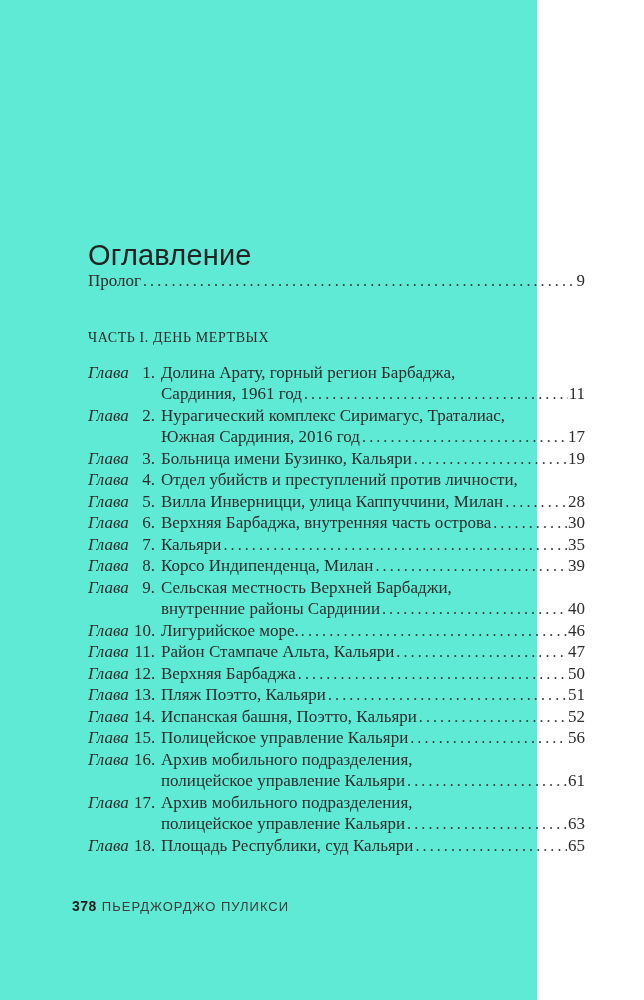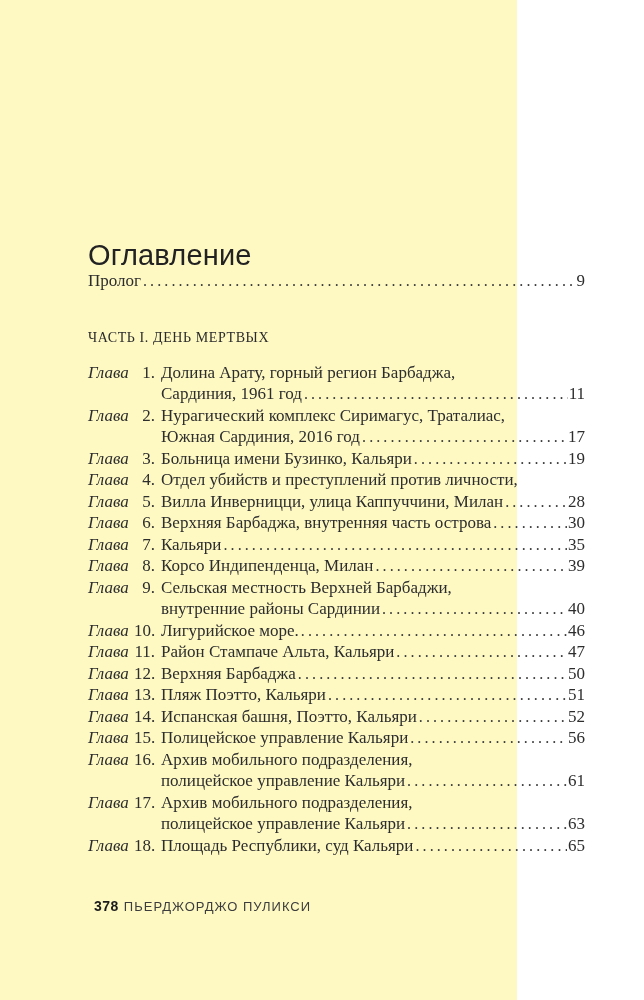--- a/index.html
+++ b/index.html
@@ -6,21 +6,22 @@
   body {
     width:644px; height:1000px;
     background:#ffffff;
     font-family:"Liberation Serif","DejaVu Serif",serif;
     color:#2d2d2d;
     overflow:hidden;
   }
   .page {
     position:relative;
     width:517px; height:1000px;
-    background:#fef9c3;
+    background:#5eead4;
+    padding-left:20px;
   }
   .content {
     position:absolute;
     left:88px; top:0;
     width:497px;
     padding-top:240px;
   }
   .toc-title {
     margin:0;
     font-family:"Liberation Sans","DejaVu Sans",sans-serif;
@@ -66,21 +67,21 @@
     column-gap:3px;
     font-size:17px;
     line-height:21.5px;
   }
   .chap-word { white-space:nowrap;font-style:italic; }
   .chap-num { text-align:right; white-space:nowrap; }
   .chap-body { padding-left:3px; min-width:0; }
   .plain-line { white-space:nowrap; }
   .footer {
     position:absolute;
-    left:94px; top:898px;
+    left:72px; top:898px;
     display:flex;
     align-items:baseline;
     font-family:"Liberation Sans","DejaVu Sans",sans-serif;
   }
   .folio {
     font-size:14px;
     font-weight:bold;
     color:#1c1c1c;
     letter-spacing:0.5px;
   }

